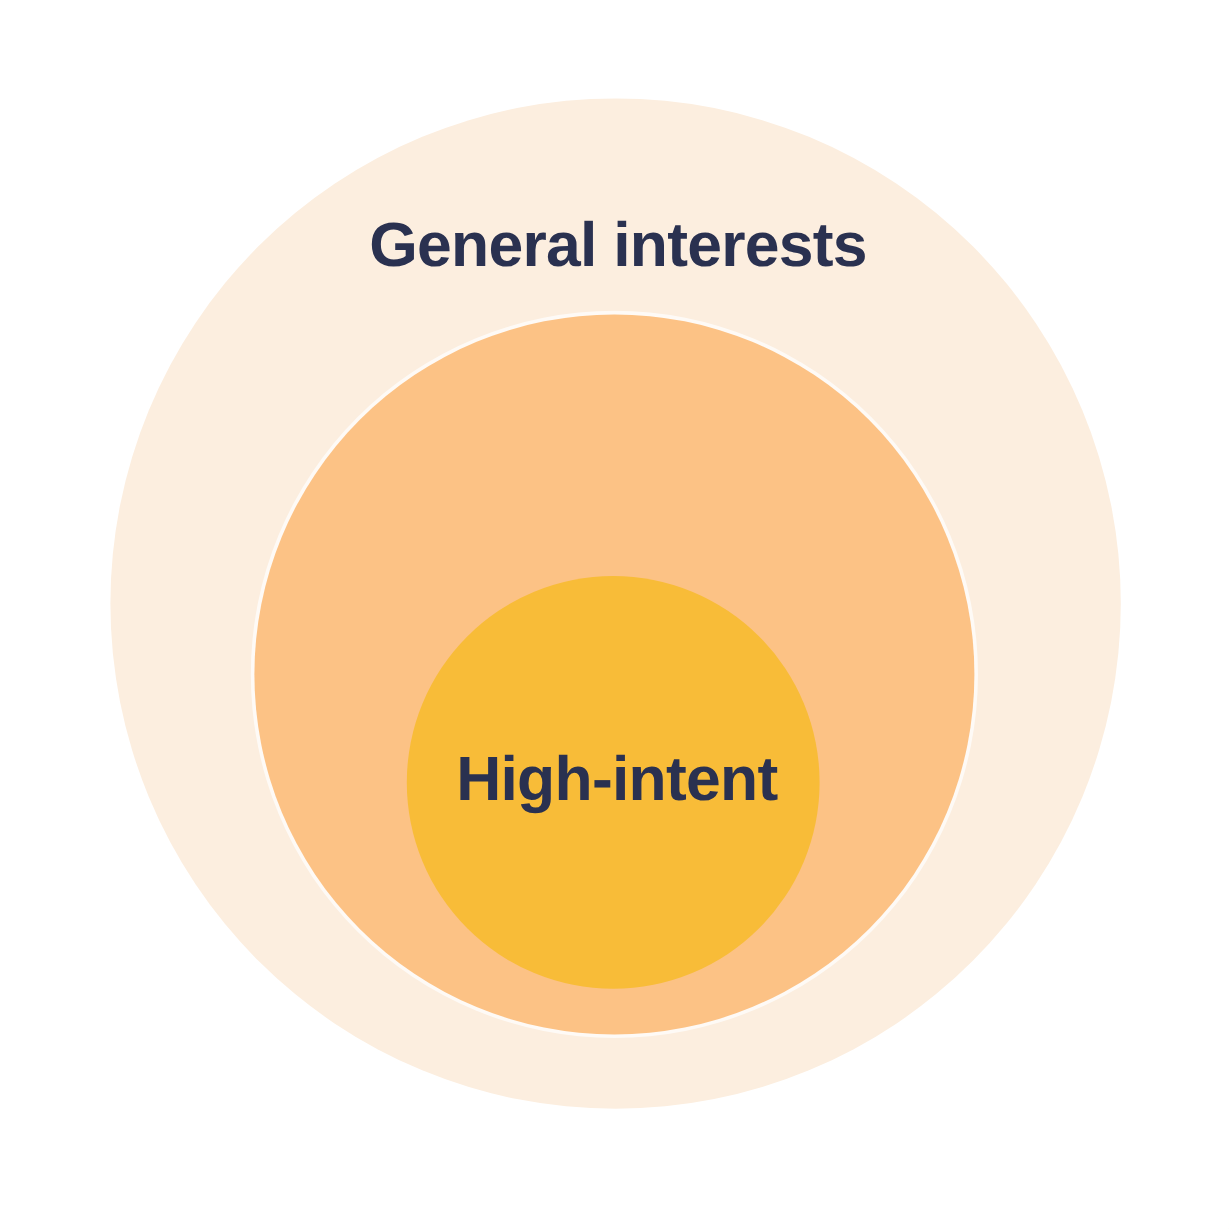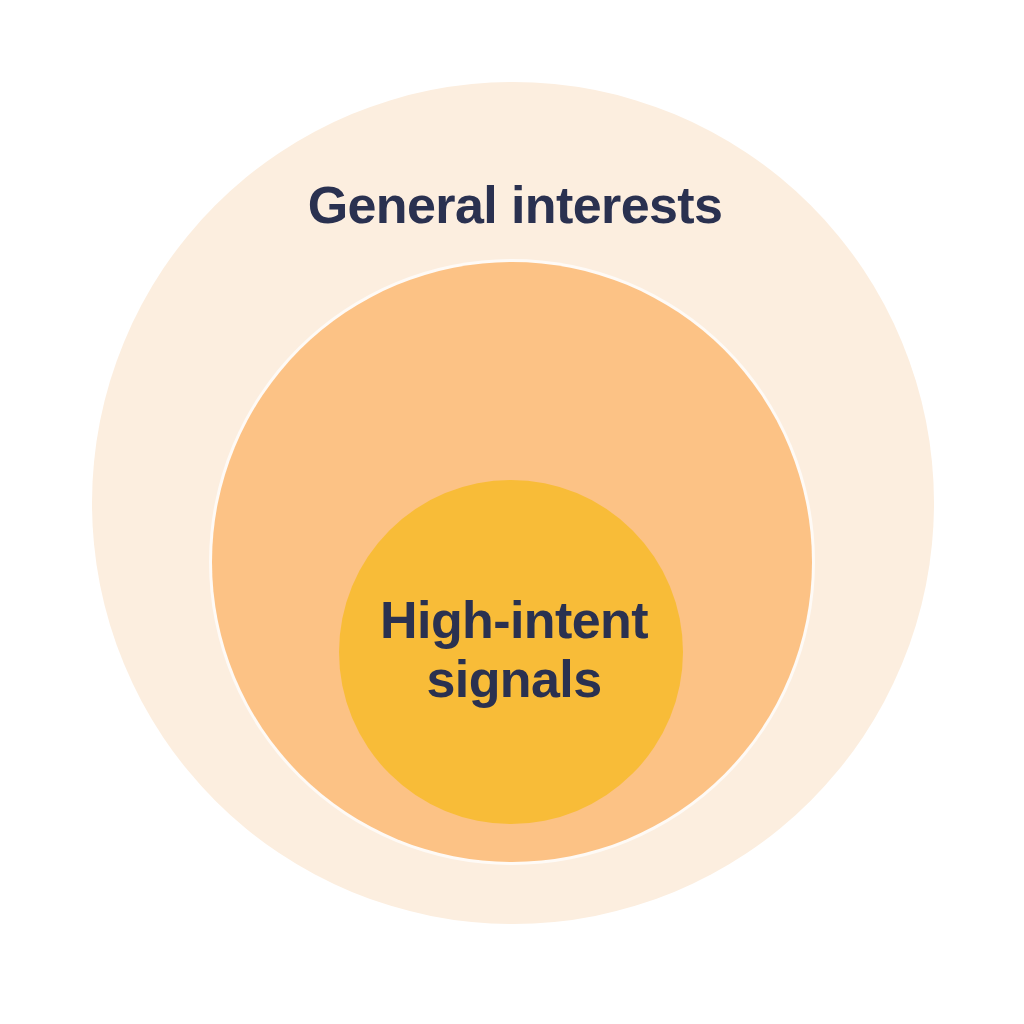--- a/index.html
+++ b/index.html
@@ -65,16 +65,15 @@
 
   <div class="circle circle-inner" style="background: rgb(248, 188, 56);"></div>
 
   <div class="label label-general" style="color: rgb(42, 49, 80);">
     <div>General interests</div>
   </div>
 
 
   <div class="label label-high" style="color: rgb(42, 49, 80);">
     <div>High-intent</div>
-    <div>signals</div>
   </div>
 
 </div>
 
 </body></html>

